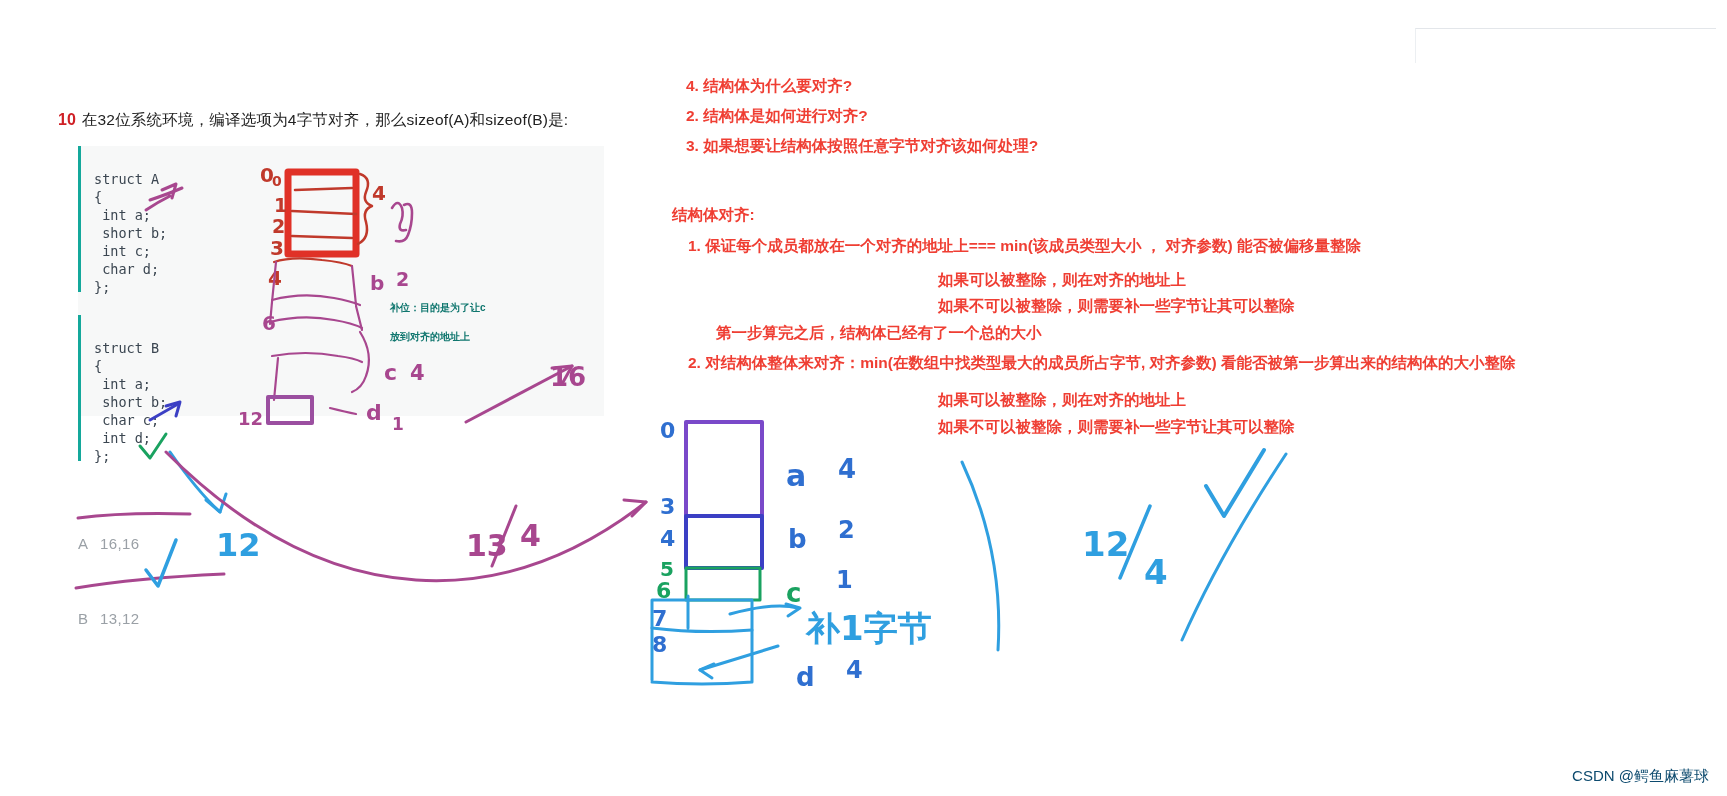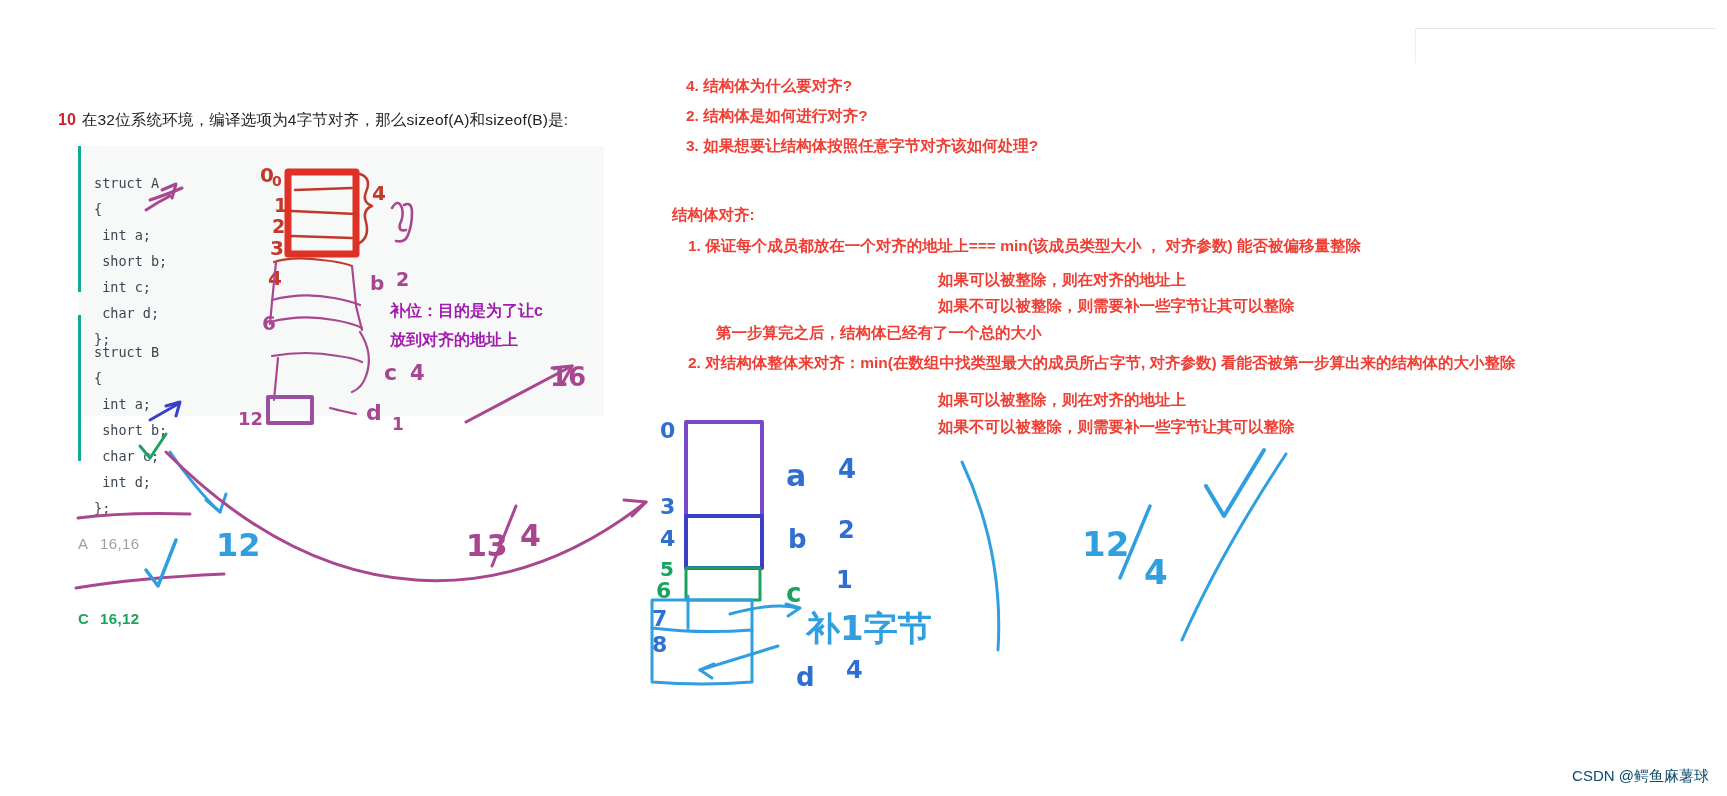--- a/index.html
+++ b/index.html
@@ -10,41 +10,41 @@
   .abs{position:absolute;}
   
   #question-block{left:58px;top:110px;width:600px;}
   .q-num{color:#cf2026;font-weight:700;font-size:16px;margin-right:6px;}
   .q-text{color:#222;font-size:15.5px;letter-spacing:.2px;}
   
   .code-card{
     background:#f7f8f8;border-left:3px solid #14a89b;
     padding:10px 14px 12px 16px;
     font-family:"DejaVu Sans Mono","Liberation Mono",monospace;
-    font-size:13.5px;line-height:26px;color:#3b4651;white-space:pre;
+    font-size:13.5px;line-height:18px;color:#3b4651;white-space:pre;
   }
   #code-a{left:78px;top:146px;width:512px;height:146px;}
   #code-b{left:78px;top:315px;width:142px;height:146px;}
   
   #diagram-panel-bg{left:78px;top:146px;width:526px;height:270px;background:#f7f8f8;}
   #code-a .code-card,#code-b .code-card{background:transparent;border-left:none;padding:0;}
   .code-bar{position:absolute;left:0;top:0;width:3px;height:100%;background:#14a89b;}
   .code-inner{padding:10px 0 10px 16px;}
   
   #options{left:78px;top:485px;width:200px;}
   .opt{font-size:15px;line-height:32px;color:#9aa0a6;letter-spacing:.4px;margin-top:43px;}
   .opt .k{display:inline-block;width:22px;}
   .opt.correct{color:#1aa260;font-weight:600;}
   
   .red{color:#ef3e33;font-weight:700;white-space:nowrap;}
   .red-q{font-size:15.5px;}
   .red-h{font-size:15.5px;}
   .red-r{font-size:15.5px;text-align:right;}
   
-  .purple-note{color:#a21caf;font-weight:700;font-size:16px;white-space:nowrap;}
+  .purple-note{color:#0f766e;font-weight:700;font-size:10px;white-space:nowrap;}
   
   #watermark{right:18px;bottom:10px;color:#0c4a6e;font-size:15px;}
   
   #top-right-box{left:1415px;top:28px;width:300px;height:34px;border-top:1px solid #e3e6ea;border-left:1px solid #eceff2;}
   svg.ink{position:absolute;left:0;top:0;width:1727px;height:796px;pointer-events:none;}
   .ink path,.ink polyline,.ink line,.ink rect{fill:none;stroke-linecap:round;stroke-linejoin:round;}
   .hw{font-family:"DejaVu Sans","Liberation Sans",sans-serif;font-weight:700;}
 </style>
 </head>
 <body>
@@ -78,21 +78,21 @@
  int a;
  short b;
  char c;
  int d;
 };</pre>
     </div>
 </div>
 
 <div class="abs" id="options">
   <div class="opt"><span class="k">A</span><span>16,16</span></div>
-  <div class="opt correct"><span class="k">C</span><span>16,12</span></div>
+  <div class="opt"><span class="k">B</span><span>13,12</span></div>
 </div>
 
 <div class="abs red red-q" style="left:686px;top:76px;">4. 结构体为什么要对齐?</div>
 <div class="abs red red-q" style="left:686px;top:106px;">2. 结构体是如何进行对齐?</div>
 <div class="abs red red-q" style="left:686px;top:136px;">3. 如果想要让结构体按照任意字节对齐该如何处理?</div>
 
 <div class="abs red red-h" style="left:672px;top:205px;">结构体对齐:</div>
 <div class="abs red red-r" style="left:688px;top:236px;">1. 保证每个成员都放在一个对齐的地址上=== min(该成员类型大小 ， 对齐参数) 能否被偏移量整除</div>
 <div class="abs red red-r" style="left:938px;top:270px;">如果可以被整除，则在对齐的地址上</div>
 <div class="abs red red-r" style="left:938px;top:296px;">如果不可以被整除，则需要补一些字节让其可以整除</div>

